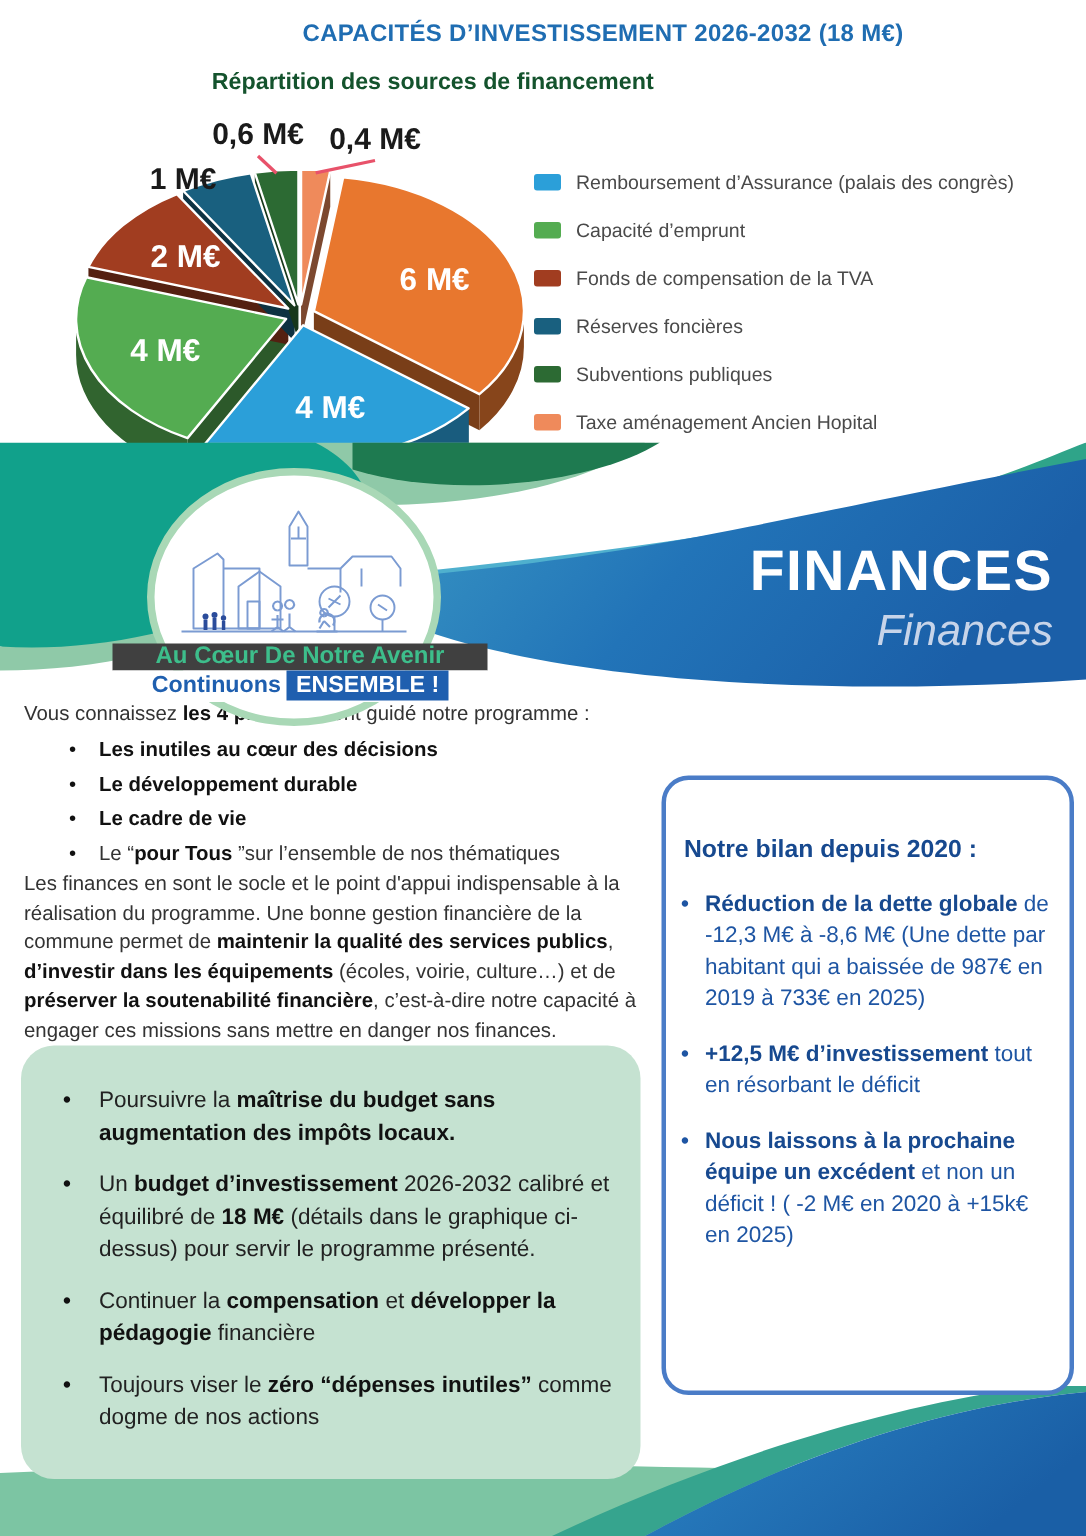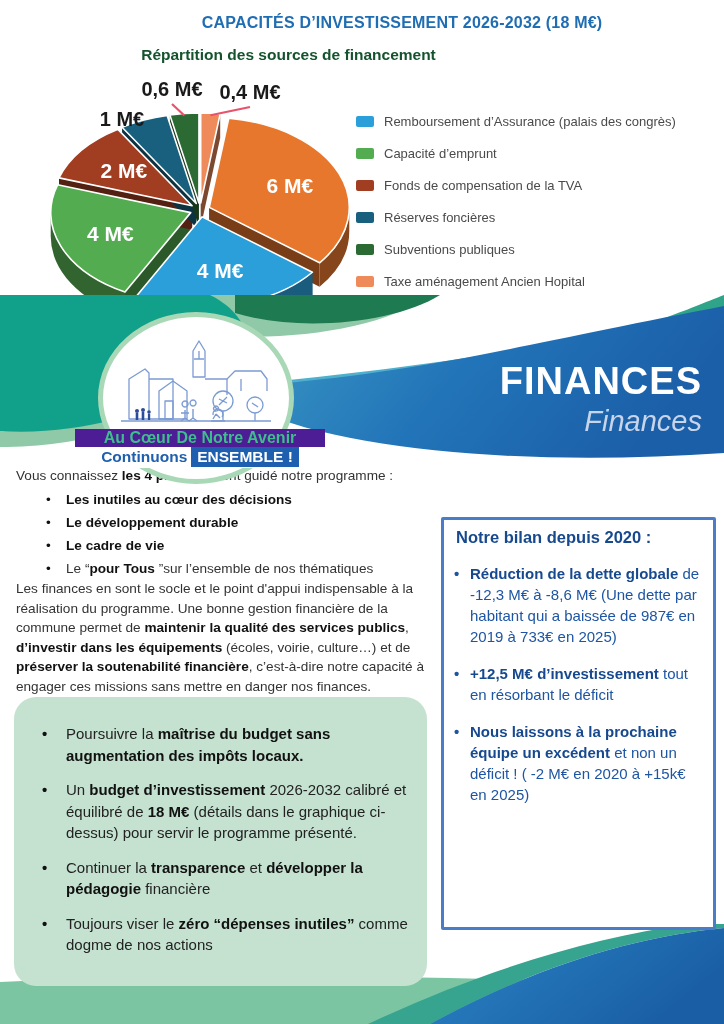--- a/index.html
+++ b/index.html
@@ -24,41 +24,41 @@
   #banner{position:absolute;left:0;top:295px;}
   .finances-block{position:absolute;right:22px;top:362px;text-align:right;z-index:3;}
   .finances-title{font-size:38px;font-weight:bold;color:#fff;letter-spacing:1px;line-height:1.05;}
   .finances-sub{font-size:29px;font-style:italic;color:#C7D4E9;margin-top:3px;}
 
   
   .logo{position:absolute;left:98px;top:312px;width:186px;height:162px;background:#fff;
         border:5px solid #A9D8B6;border-radius:50%;z-index:4;}
   .logo-art{position:absolute;left:12px;top:22px;}
   .logo-text{position:absolute;left:-28px;top:112px;width:250px;text-align:center;z-index:5;}
-  .logo-line1{font-size:16px;font-weight:bold;color:#3DBE8B;background:#4c1d95;padding:0 4px;white-space:nowrap;}
+  .logo-line1{font-size:16px;font-weight:bold;color:#3DBE8B;background:#404040;padding:0 4px;white-space:nowrap;}
   .logo-line2{font-size:15.5px;font-weight:bold;color:#1F5FAF;background:#fff;padding:1px 4px 2px;white-space:nowrap;}
   .ensemble{background:#1F5FAF;color:#fff;padding:1px 6px 2px;margin-left:4px;}
 
   
   .intro{position:absolute;left:16px;top:468px;width:416px;font-size:13.6px;color:#333;}
   .pillars{position:absolute;left:16px;top:489px;width:416px;}
   .pillars .li{display:flex;margin:0 0 2px 30px;line-height:21px;font-size:13.6px;}
   .pillars .bullet{width:20px;flex:0 0 auto;color:#111;}
   .paragraph{position:absolute;left:16px;top:579px;width:414px;font-size:13.6px;line-height:1.44;color:#333;}
 
   
   .green-box{position:absolute;left:14px;top:697px;width:413px;height:289px;background:#C5E2D1;
              border-radius:22px;z-index:2;box-sizing:border-box;padding:26px 18px 16px 14px;}
   .green-box .li{display:flex;margin:0 0 13px 14px;line-height:21.5px;font-size:15px;color:#222;}
   .green-box .bullet{width:24px;flex:0 0 auto;color:#111;font-weight:bold;}
 
   
   .blue-box{position:absolute;left:441px;top:517px;width:275px;height:413px;background:#fff;
-            border:3px solid #4A7CC7;border-radius:2px;z-index:2;box-sizing:border-box;
-            padding:8px 10px 10px 10px;color:#1E55A3;}
+            border:3px solid #4A7CC7;border-radius:18px;z-index:2;box-sizing:border-box;
+            padding:37px 10px 10px 10px;color:#1E55A3;}
   .blue-box-title{font-size:16.5px;font-weight:bold;color:#17498F;margin:0 0 16px 2px;}
   .blue-box-sub{font-size:14.5px;font-weight:bold;font-style:italic;margin:0 8px 16px 20px;line-height:1.35;}
   .blue-box .li{display:flex;margin:0 0 16px 0;line-height:21px;font-size:15px;}
   .blue-box .li .b{color:#17498F;}
   .blue-box .bullet{width:16px;flex:0 0 auto;font-weight:bold;}
 
   #footer{position:absolute;left:0;bottom:0;z-index:1;}
 </style>
 </head>
 <body>
@@ -212,21 +212,21 @@
       <div class="li">
         <span class="bullet">•</span>
         <span class="litext"><span>Poursuivre la </span><span class="b">maîtrise du budget sans augmentation des impôts locaux.</span></span>
       </div>
       <div class="li">
         <span class="bullet">•</span>
         <span class="litext"><span>Un </span><span class="b">budget d’investissement</span><span> 2026-2032 calibré et équilibré de </span><span class="b">18 M€</span><span> (détails dans le graphique ci-dessus) pour servir le programme présenté.</span></span>
       </div>
       <div class="li">
         <span class="bullet">•</span>
-        <span class="litext"><span>Continuer la </span><span class="b">transparence</span><span> et </span><span class="b">développer la pédagogie</span><span> financière</span></span>
+        <span class="litext"><span>Continuer la </span><span class="b">compensation</span><span> et </span><span class="b">développer la pédagogie</span><span> financière</span></span>
       </div>
       <div class="li">
         <span class="bullet">•</span>
         <span class="litext"><span>Toujours viser le </span><span class="b">zéro “dépenses inutiles”</span><span> comme dogme de nos actions</span></span>
       </div>
     </div>
 
 <div class="blue-box">
   <div class="blue-box-title">Notre bilan depuis 2020 :</div>
   <div>

